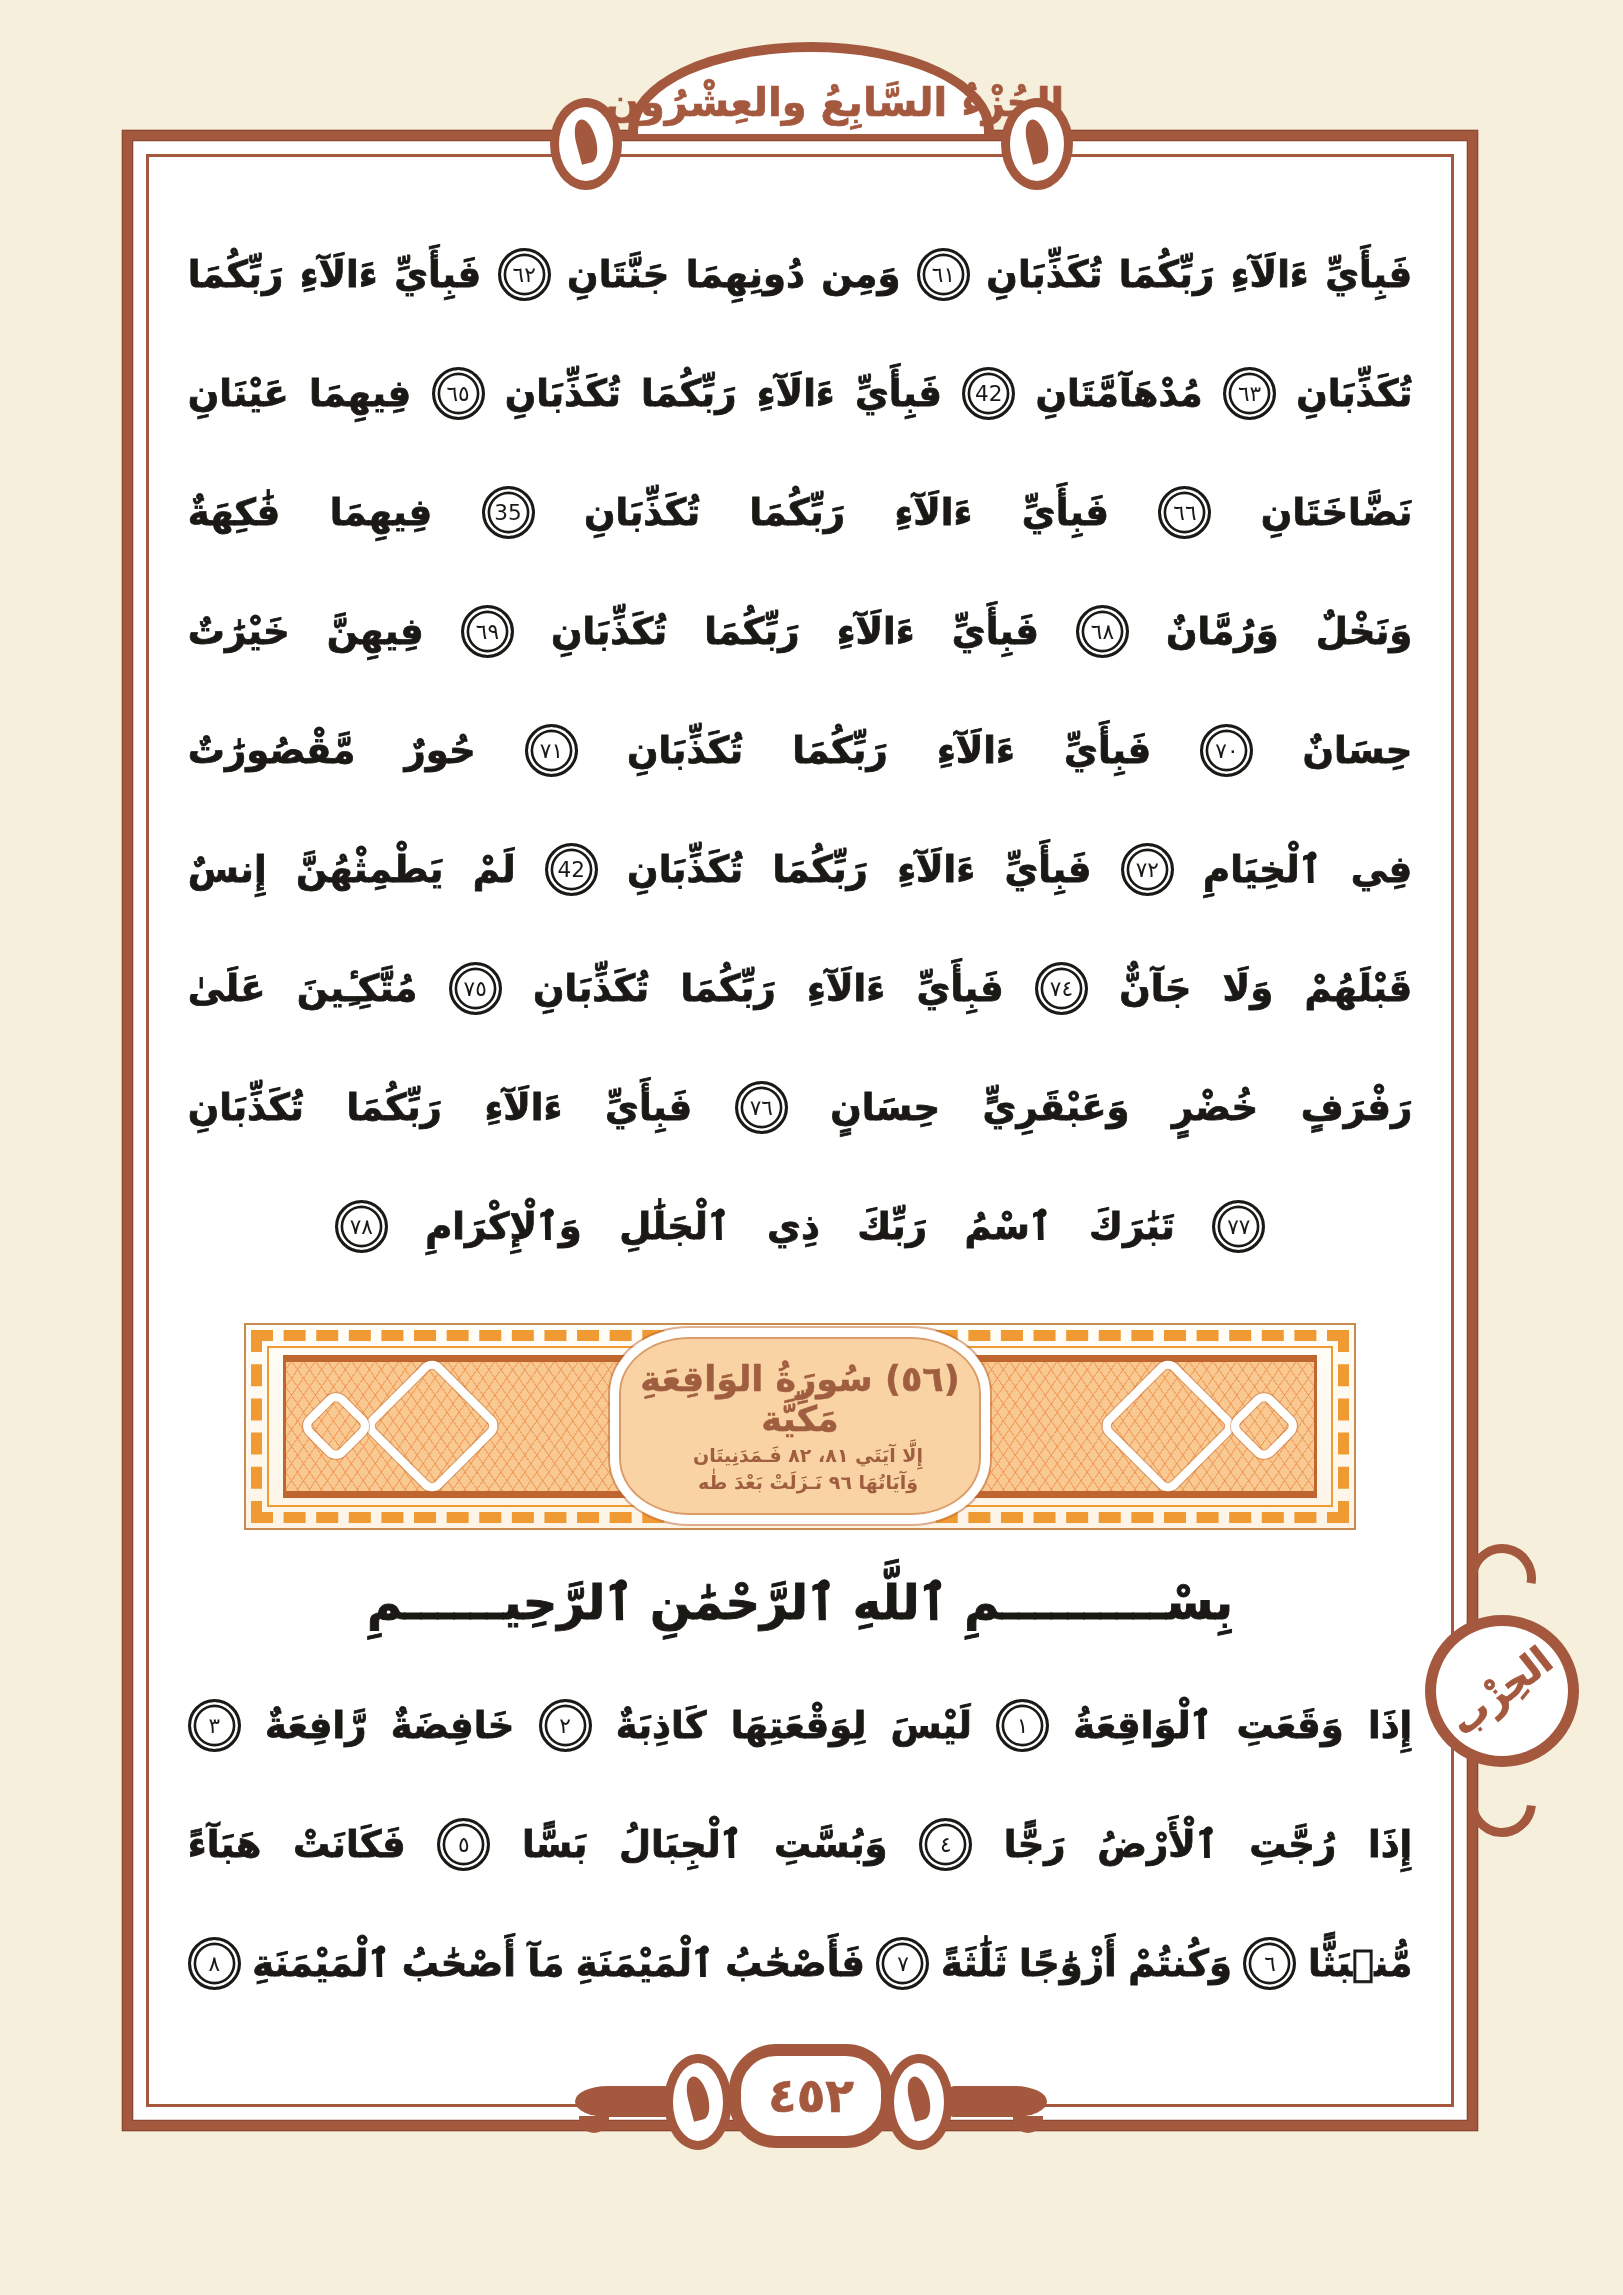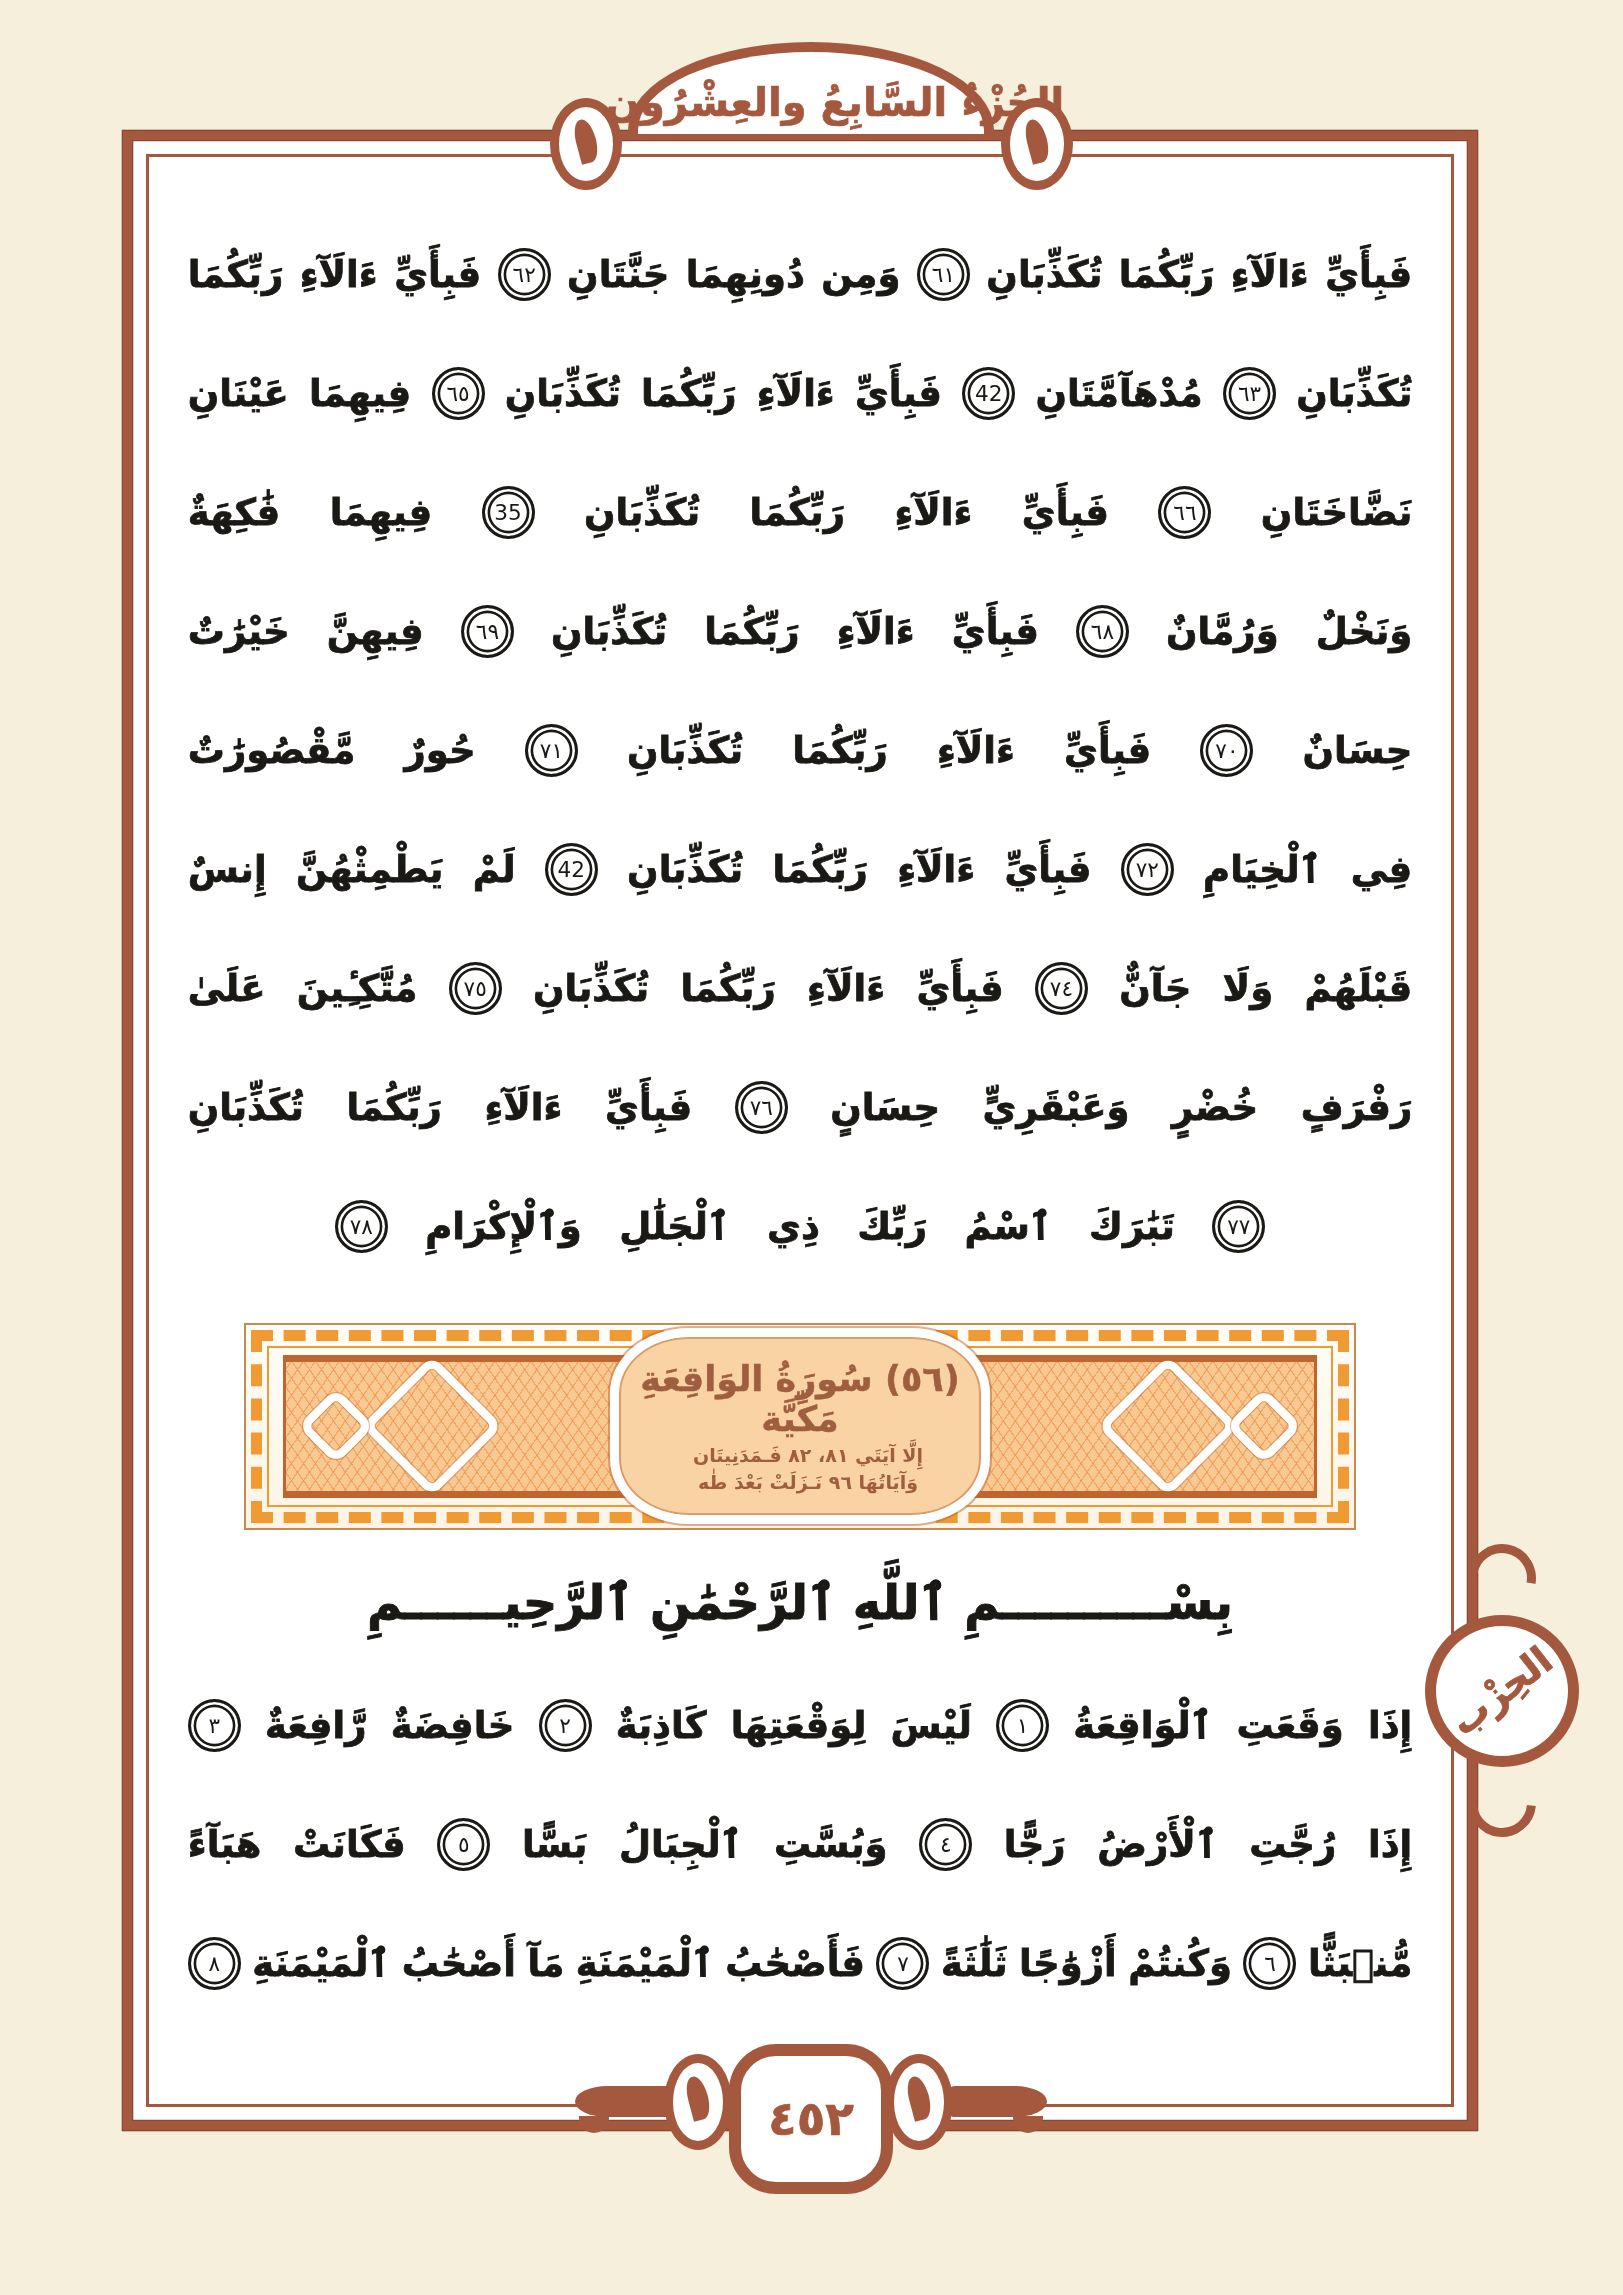--- a/index.html
+++ b/index.html
@@ -68,21 +68,21 @@
   .juz-text{color:var(--brown);font-size:40px;font-weight:700;padding-bottom:9.2px;
     -webkit-text-stroke:0.7px var(--brown);direction:rtl;white-space:nowrap;margin-left:48px;}
   .deco-oval{position:absolute;width:72px;height:92px;background:#fff;
     border:9.2px solid var(--brown);border-radius:50%;box-sizing:border-box;z-index:3;}
   .oval-hl{left:550px;top:98px;} .oval-hr{left:1001px;top:98px;}
   .paisley{display:block;width:19.6px;height:44px;background:var(--brown);
     border-radius:50% 50% 50% 0;transform:rotate(-15deg);margin:11.8px auto 0;}
 
   
   .pagenum-wrap{position:absolute;left:595px;top:2040px;width:432px;height:131px;z-index:3;}
-  .page-pill{position:absolute;left:134px;top:3.9px;width:164px;height:150px;background:#fff;
+  .page-pill{position:absolute;left:134px;top:3.9px;width:164px;height:104px;background:#fff;
     border:12.4px solid var(--brown);border-radius:47px;box-sizing:border-box;
     display:flex;align-items:center;justify-content:center;}
   .page-num{color:var(--brown);font-size:47px;font-weight:700;
     -webkit-text-stroke:0.7px var(--brown);}
   .oval-pl{left:69px;top:14.4px;} .oval-pr{left:290px;top:14.4px;}
   .pagenum-wrap .deco-oval{position:absolute;width:68px;height:96px;}
   .pagenum-wrap .paisley{margin-top:13px;}
   .wing{position:absolute;top:46px;width:98px;height:31px;background:var(--brown);}
   .wing.left{left:-19.6px;border-radius:33px 5.2px 5.2px 33px/15.7px 5.2px 5.2px 15.7px;}
   .wing.left::after{content:'';position:absolute;left:3.9px;top:30px;width:30px;height:17px;

